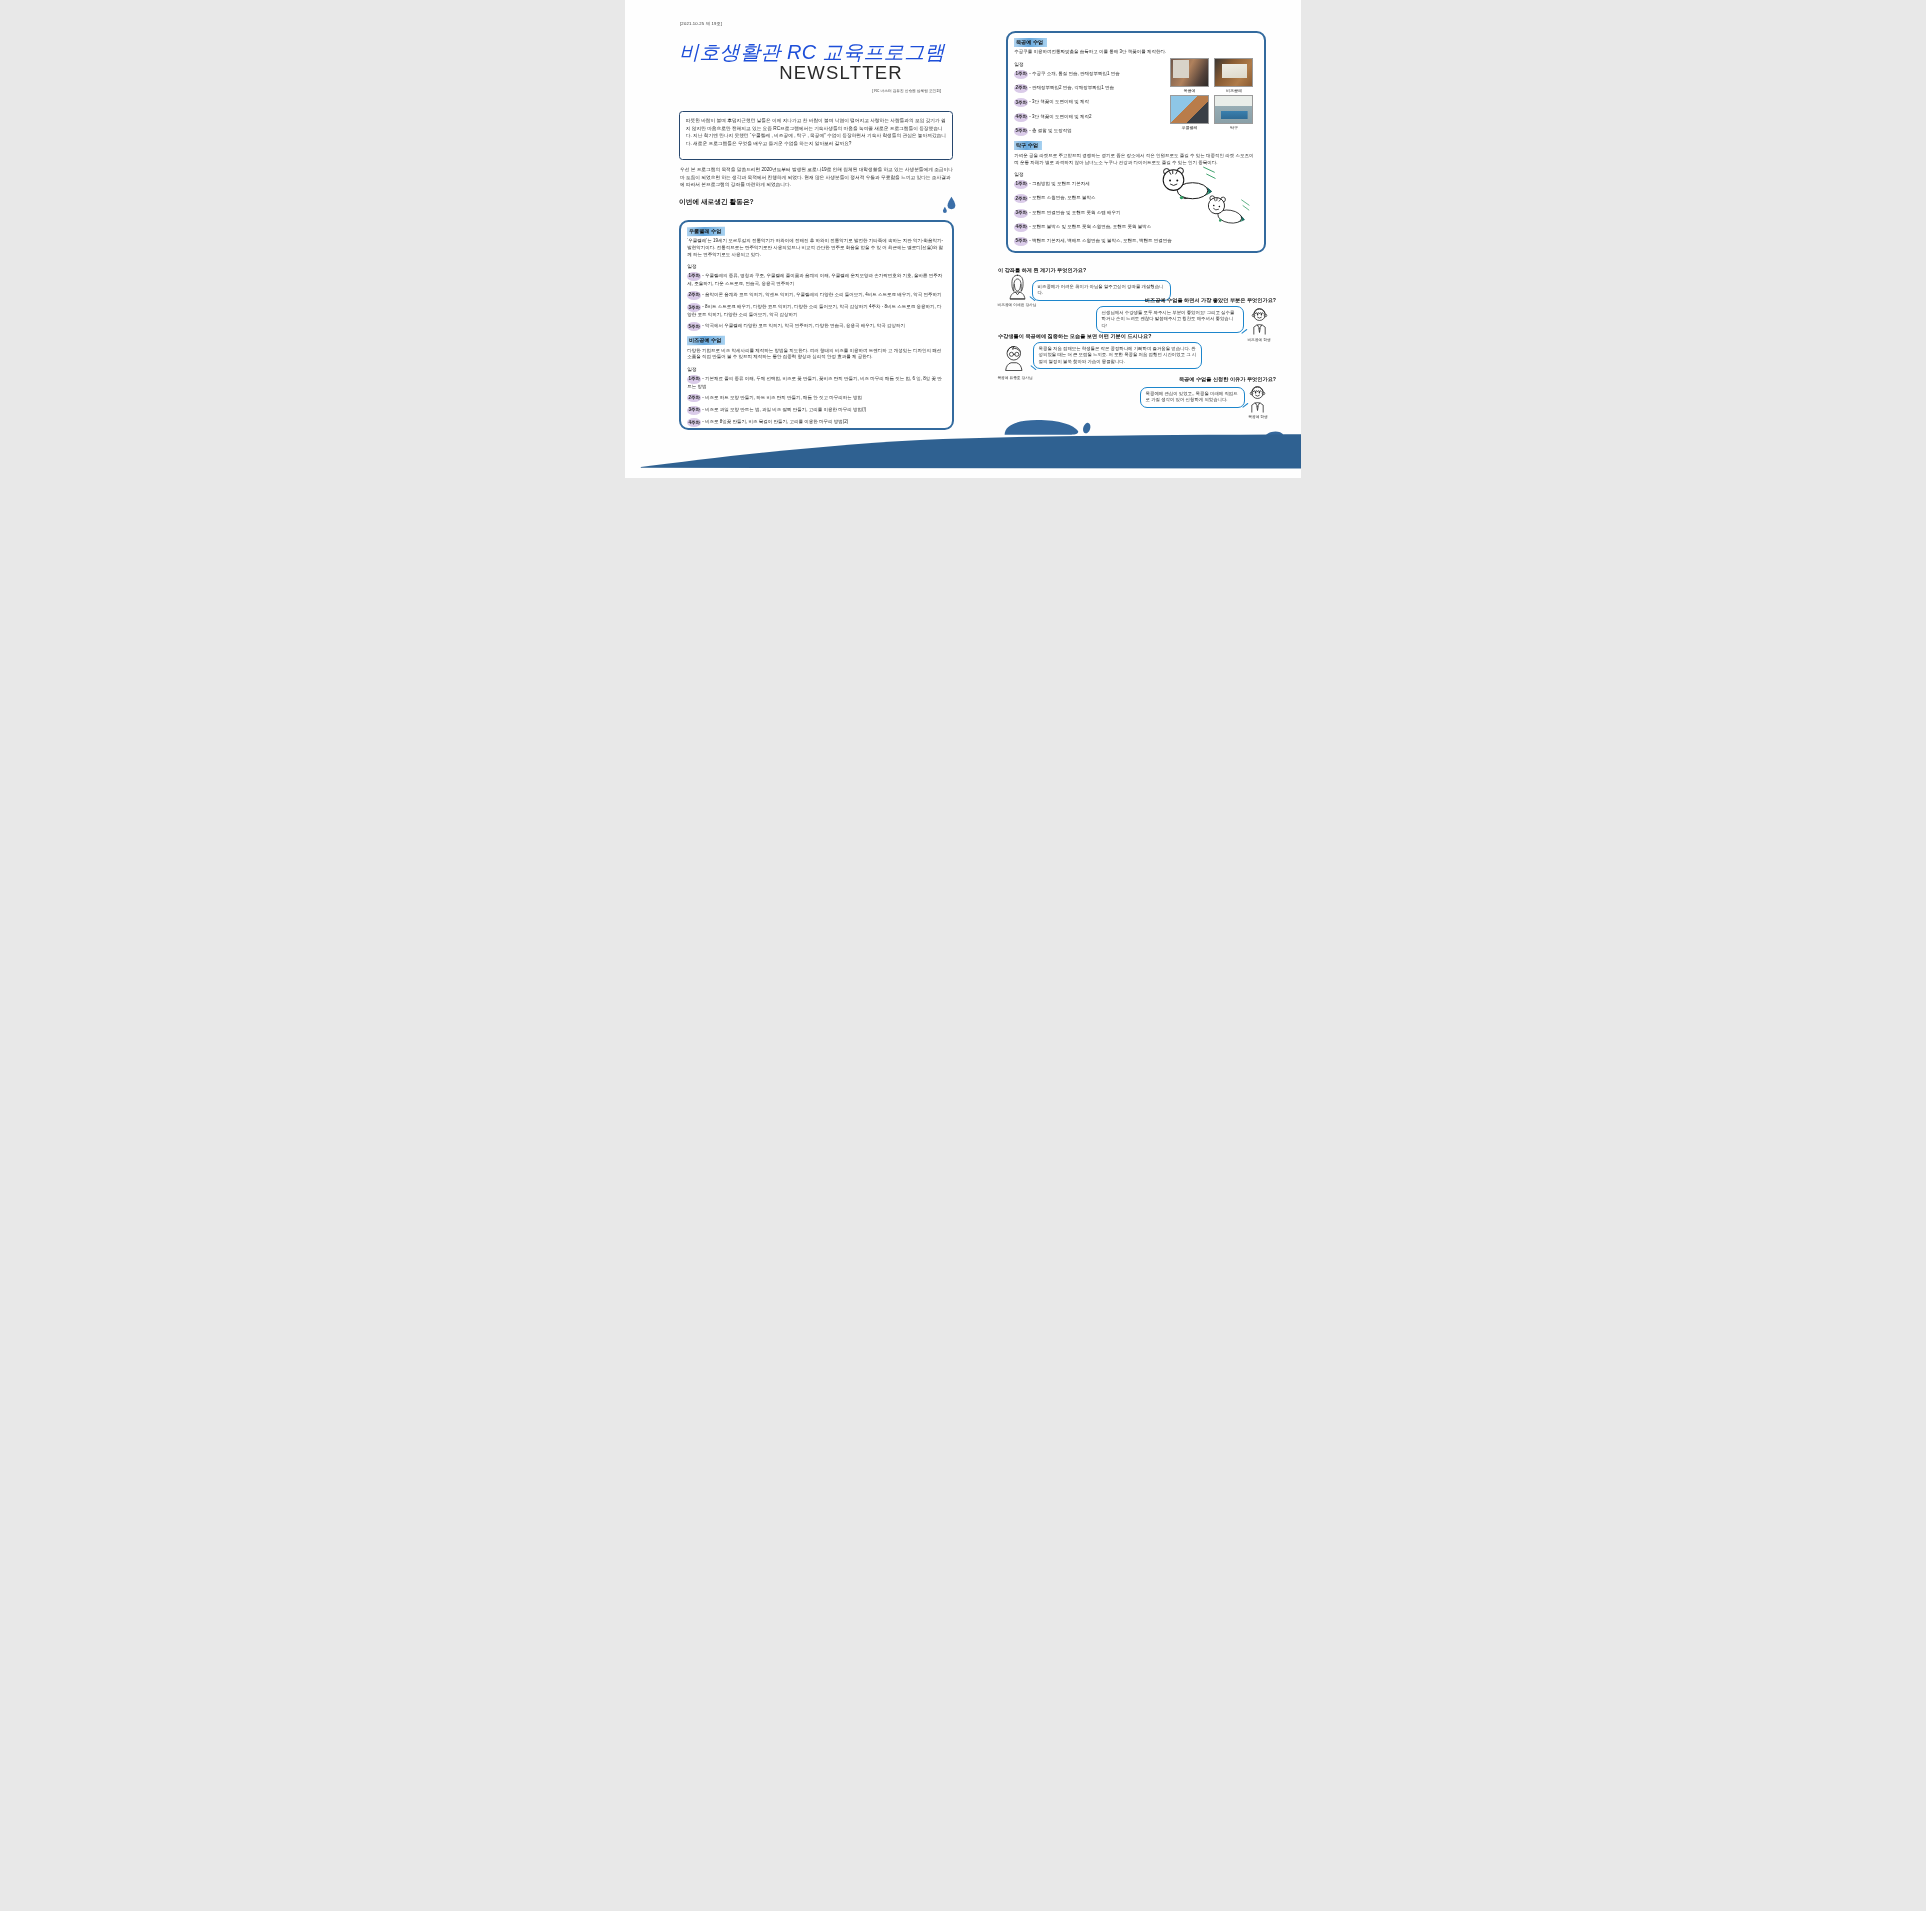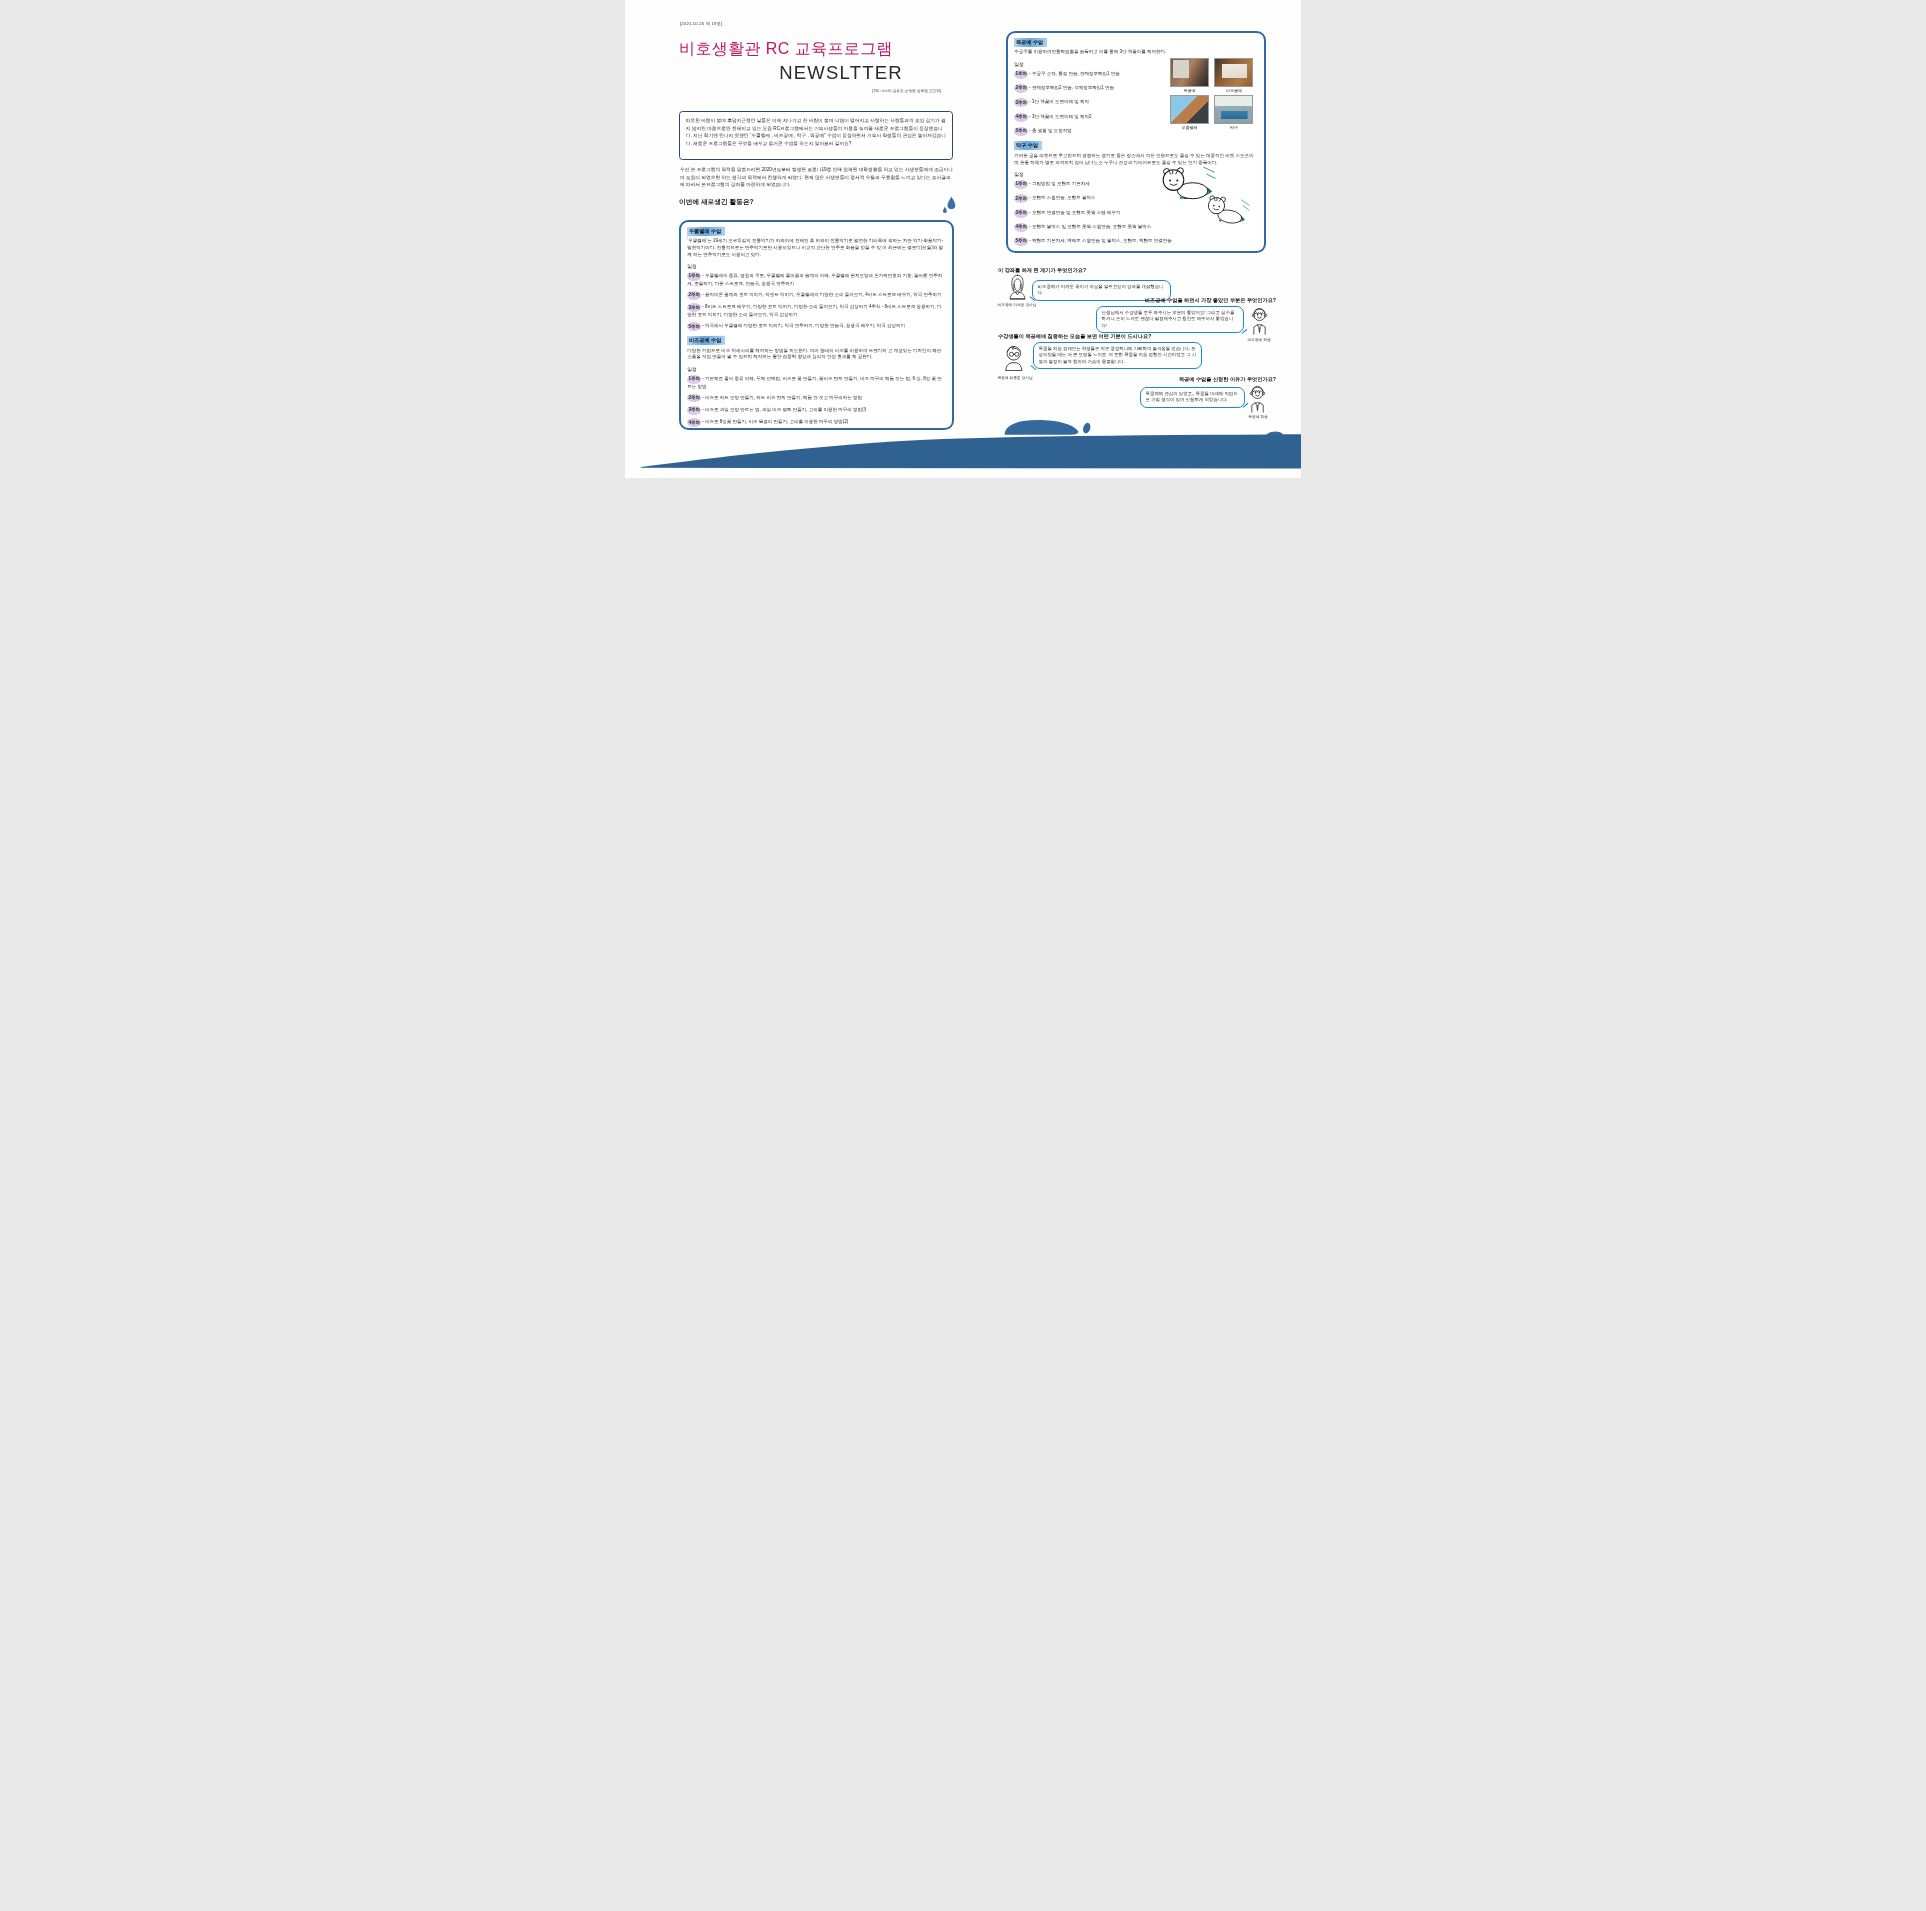--- a/index.html
+++ b/index.html
@@ -4,21 +4,21 @@
 <style>
   html,body{margin:0;padding:0;background:#e8e8e8;}
   .page{
     position:relative; width:676px; height:478px; background:#fefefe;
     font-family:"Liberation Sans","DejaVu Sans",sans-serif; color:#222;
     overflow:hidden; margin:0 auto;
   }
   .abs{position:absolute;}
   
   .issue{left:55px; top:21px; font-size:4.2px; color:#333; letter-spacing:0.2px;}
-  .ktitle{left:54px; top:39px; font-size:16px; font-weight:500; color:#be185d; letter-spacing:0.4px;}
+  .ktitle{left:54px; top:39px; font-size:20px; font-weight:500; color:#1d4ed8; letter-spacing:0.4px;font-style:italic;}
   .masthead{left:116px; top:62px; width:200px; text-align:center; font-size:18.5px; font-weight:300; letter-spacing:1.2px; color:#2a2a2a;}
   .byline{left:173px; top:88px; width:143px; text-align:right; font-size:3.7px; color:#333;}
   
   .intro-box{left:54px; top:111px; width:274px; height:49px; border:0.6px solid #27476e; border-radius:3.5px; background:#fff; box-sizing:border-box; padding:5px 5.8px;}
   .intro-box p{margin:0; font-size:4.7px; line-height:1.6; color:#242424;}
   .purpose{left:55px; top:166px; width:275px; font-size:4.7px; line-height:1.6; color:#242424;}
   .sec-head{left:54px; top:198px; font-size:6.7px; font-weight:700; color:#101010;}
   
   .box{border:2.7px solid #336a9e; border-radius:9.2px; background:#fff; box-sizing:border-box;}
   .left-box{left:54px; top:220px; width:275px; height:210px; padding:4.6px 6.2px; overflow:hidden;}

